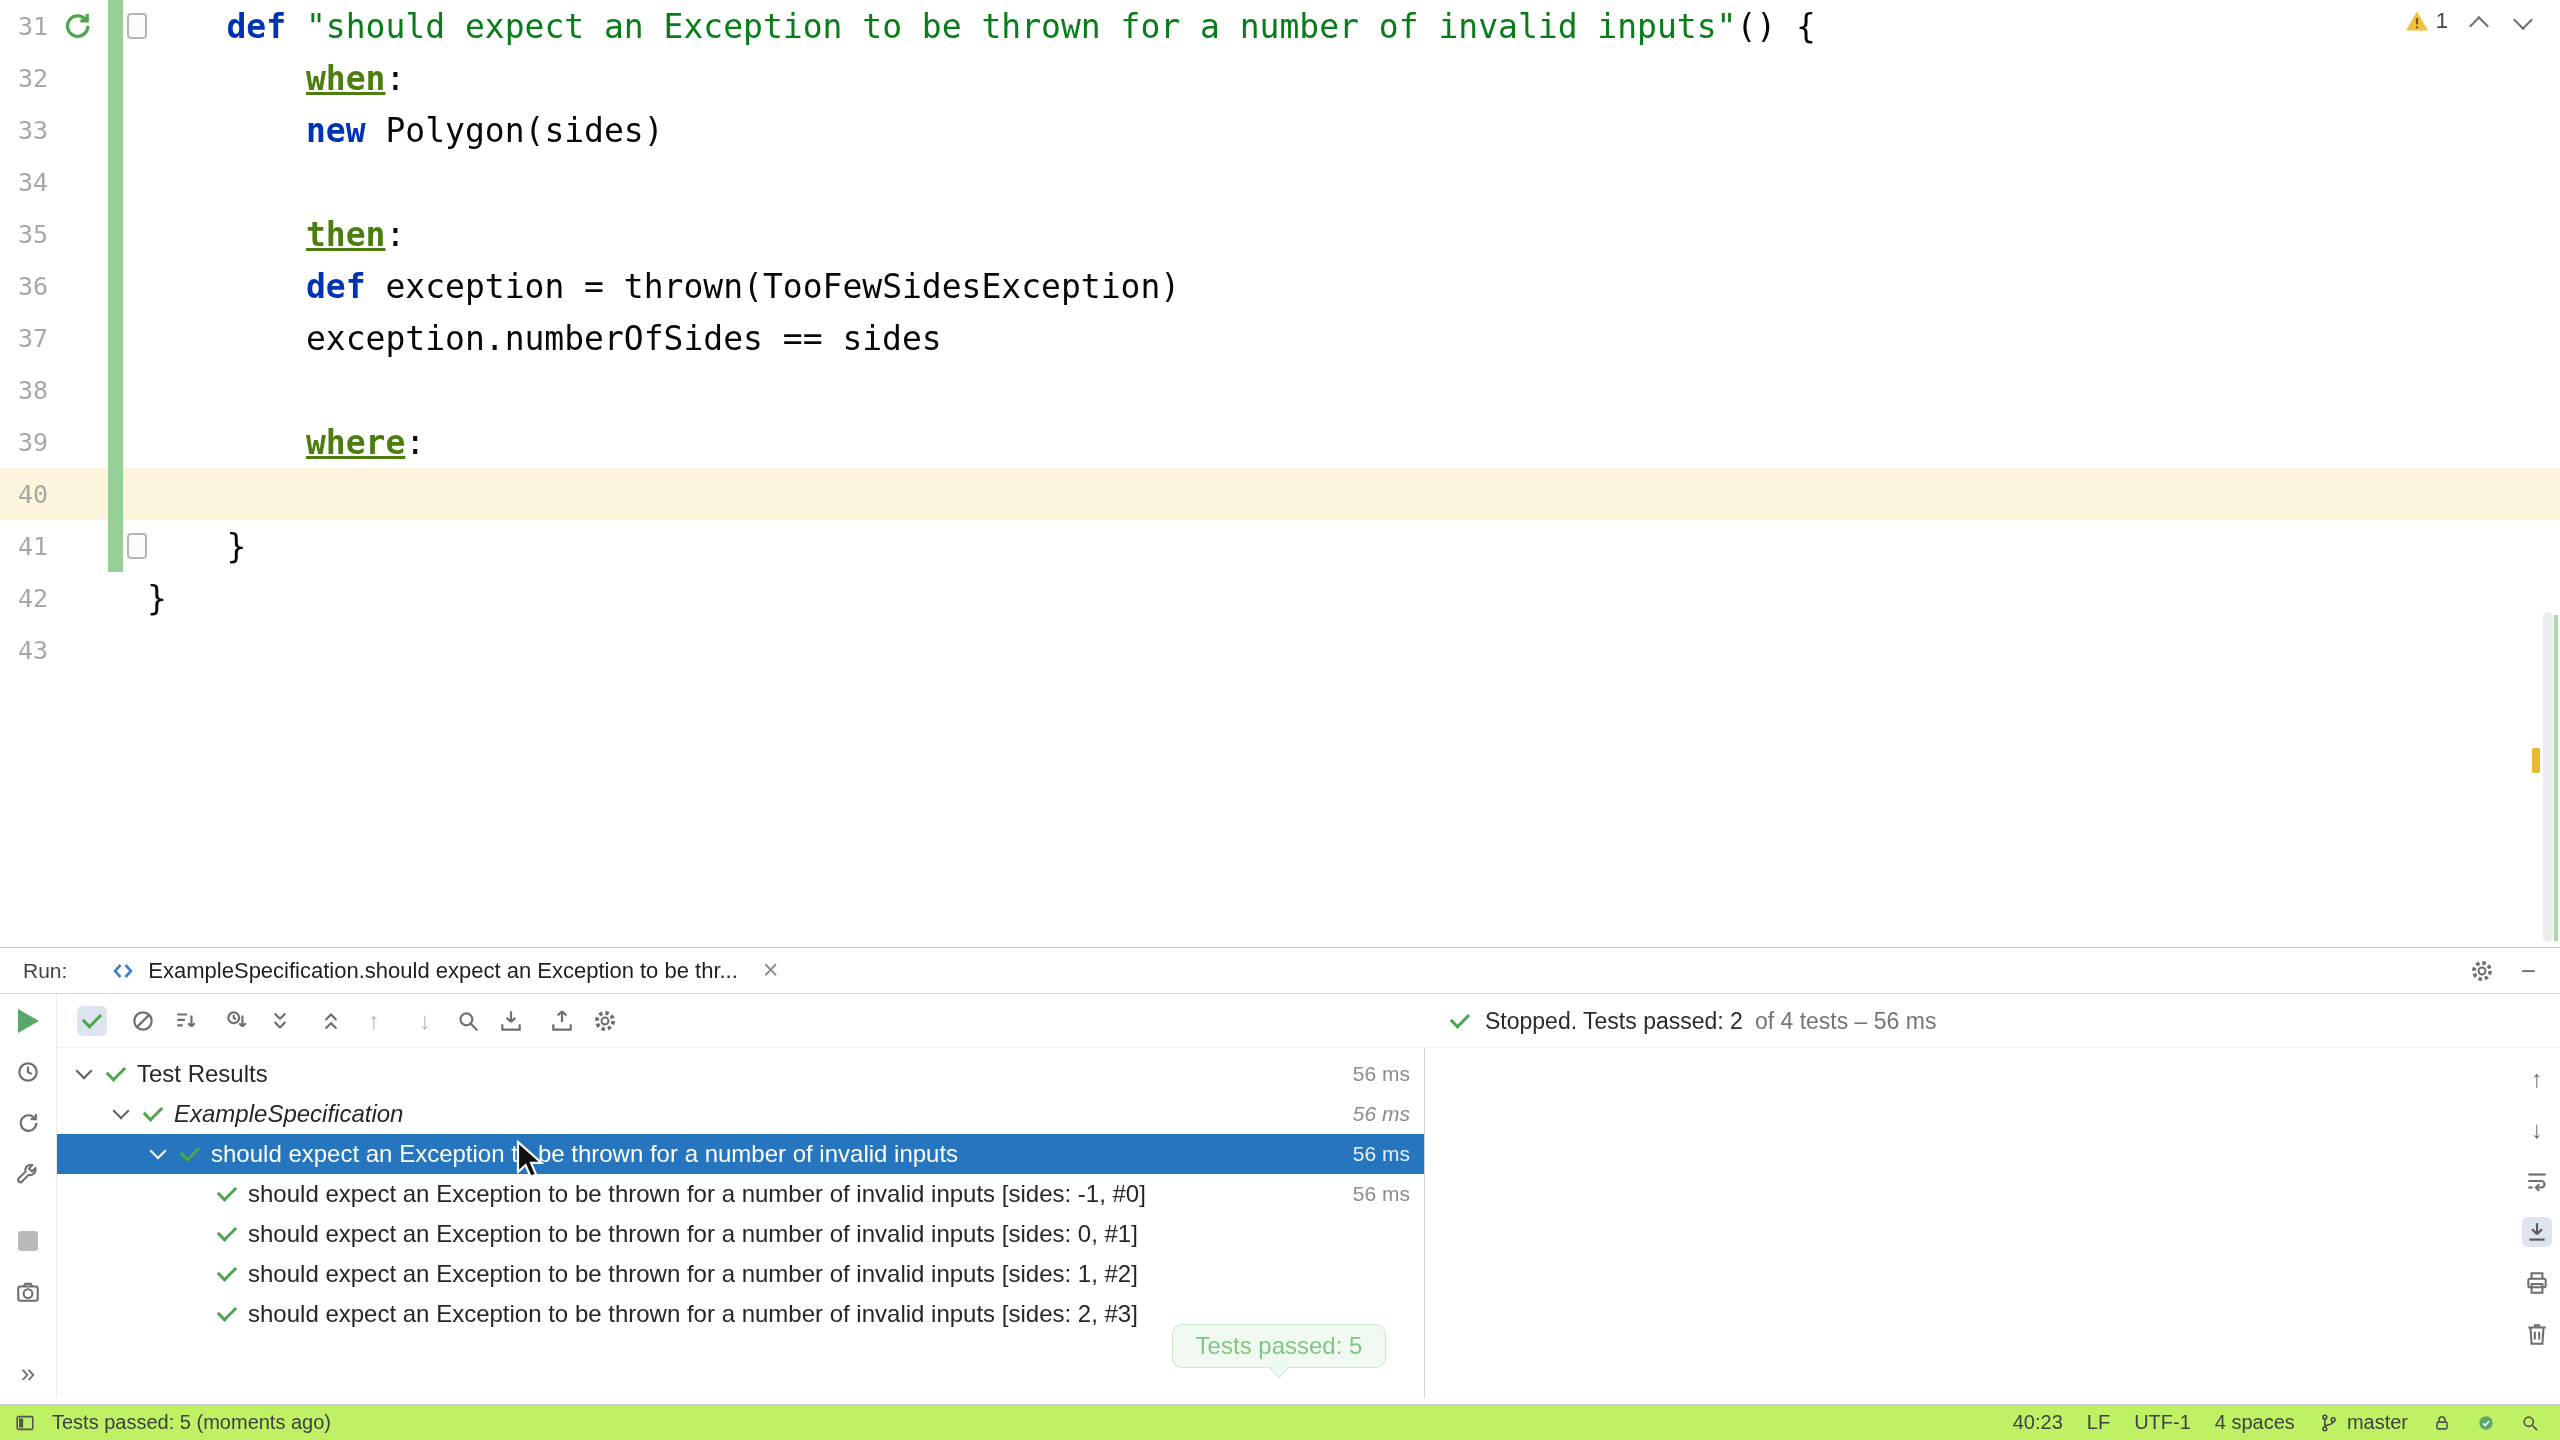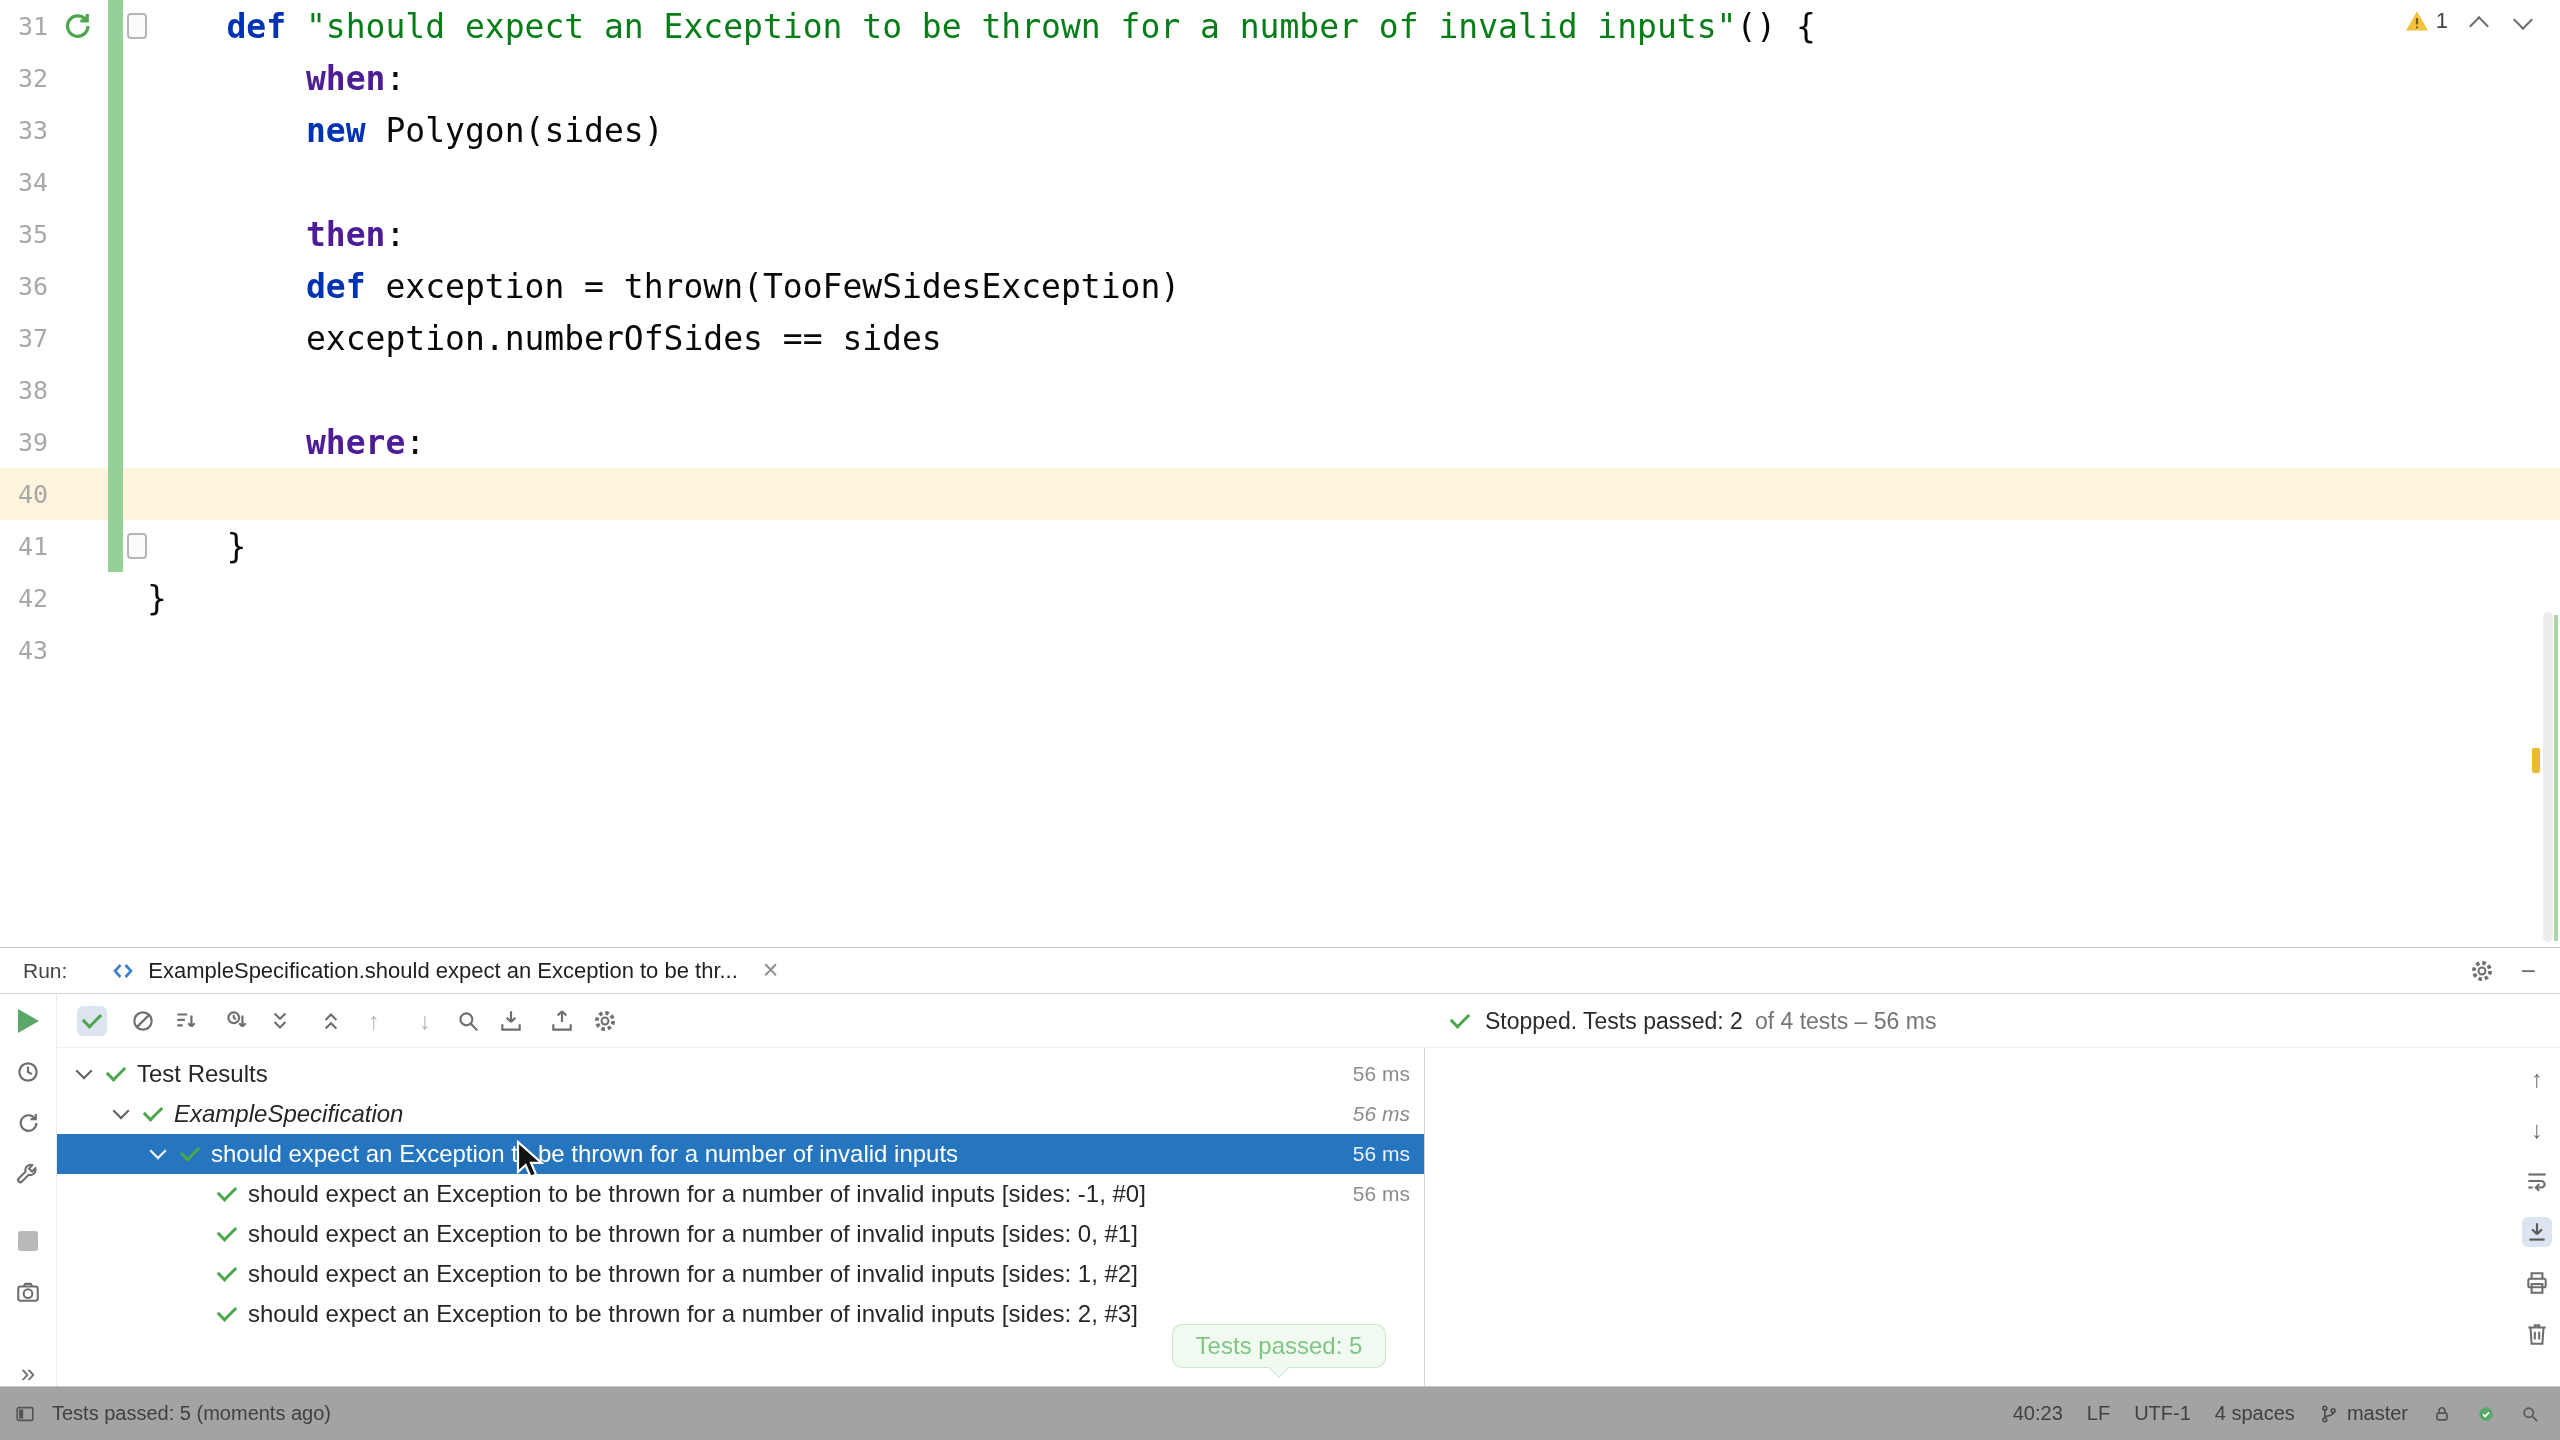--- a/index.html
+++ b/index.html
@@ -8,21 +8,21 @@
 
   
   #editor{position:absolute;left:0;top:0;width:2560px;height:947px;background:#fff;overflow:hidden}
   .code-row{position:relative;height:52px;display:flex;align-items:center;
     font-family:"DejaVu Sans Mono",monospace;font-size:33px;color:#080808}
   .code-row.hl{background:#FCF5DC}
   .ln{flex:0 0 48px;text-align:right;font-size:25px;color:#A8A8A8}
   .code{white-space:pre;margin-left:99px}
   .tk.k{color:#0033B3;font-weight:bold}
   .tk.s{color:#067D17}
-  .tk.l{color:#4c1d95;font-weight:bold;}
+  .tk.l{color:#4d7c0f;font-weight:bold;text-decoration:underline}
   .tk.n{color:#1750EB}
   .tk.sel{background:#A6D2FF}
   #change-bar{position:absolute;left:108px;top:0;width:15px;height:572px;background:#97D097}
   #gutter-run-icon{position:absolute;left:60px;top:9px;width:34px;height:34px}
   .fold-marker{position:absolute;left:127px;width:20px;height:26px;border:2px solid #B5B5B5;
     border-radius:4px;background:#FBFBFB}
   #fold-31{top:13px}
   #fold-41{top:533px}
   #editor-widgets{position:absolute;top:8px;right:24px;display:flex;gap:18px;align-items:center}
   .warn-wrap{display:flex;align-items:center;gap:7px;font-size:22px;color:#454545}
@@ -89,21 +89,21 @@
     gap:21px;align-items:center}
 
   #tooltip{position:absolute;left:1115px;top:276px;width:214px;height:44px;
     background:rgba(236,248,236,.92);border:1px solid rgba(187,223,187,.85);border-radius:10px;
     display:flex;align-items:center;justify-content:center;font-size:24px;color:#69BC6E;opacity:.85}
   #tooltip::after{content:"";position:absolute;left:50%;bottom:-8px;width:14px;height:14px;
     background:rgba(236,248,236,.92);transform:translateX(-50%) rotate(45deg);
     border-right:1px solid rgba(187,223,187,.85);border-bottom:1px solid rgba(187,223,187,.85)}
 
   
-  #status-bar{position:absolute;left:0;bottom:0;width:2560px;height:54px;background:#a3a3a3;
+  #status-bar{position:absolute;left:0;bottom:0;width:2560px;height:36px;background:#bef264;
     border-top:1px solid #C9C9C9;display:flex;align-items:center;font-size:20px;color:#414141}
   .sb-left{display:flex;align-items:center;gap:16px;margin-left:14px}
   .sb-right{margin-left:auto;display:flex;align-items:center;gap:24px;margin-right:20px}
   .sb-item{display:flex;align-items:center;gap:8px}
 
   #cursor{position:absolute;left:516px;top:1140px;z-index:60;pointer-events:none}
   svg{display:block}
 </style>
 </head>
 <body>

